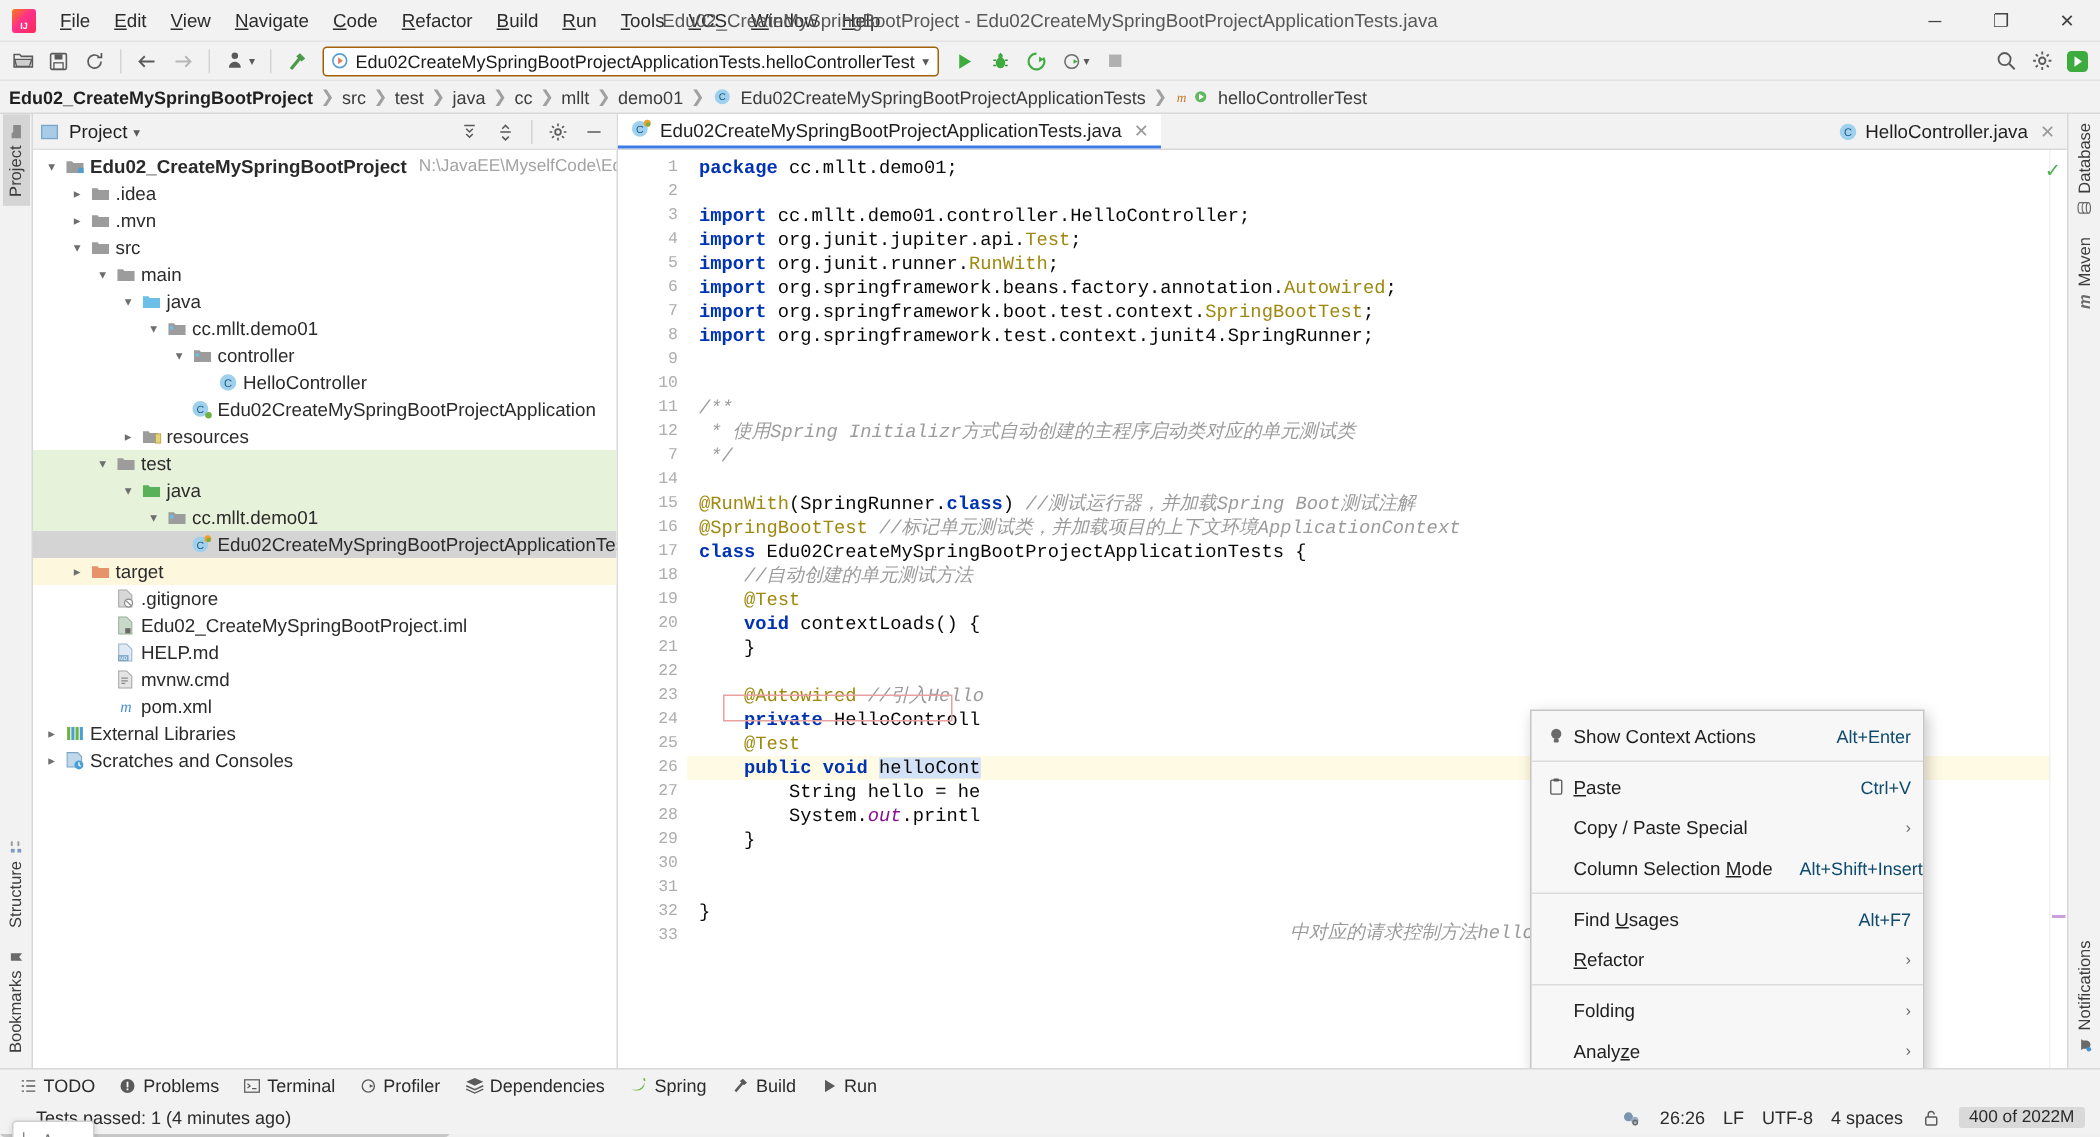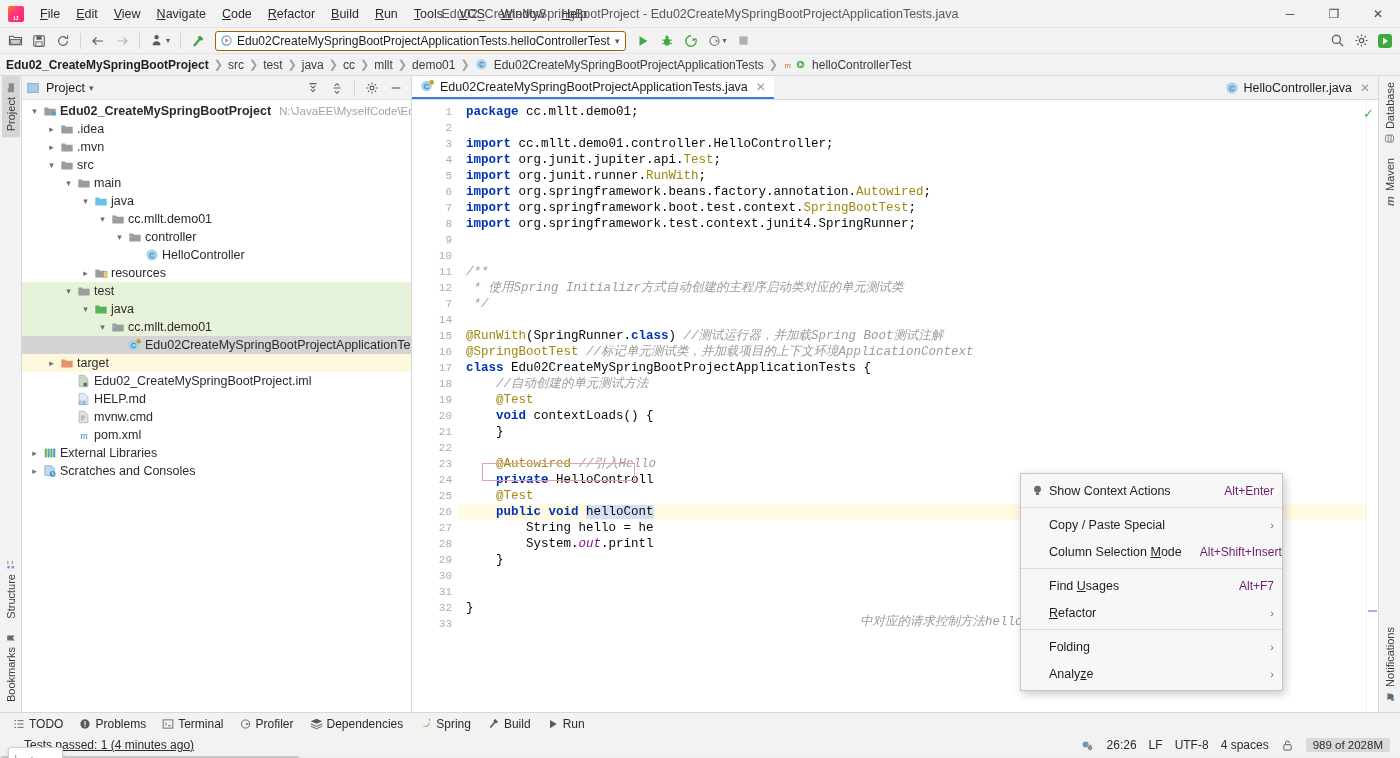--- a/index.html
+++ b/index.html
@@ -140,36 +140,36 @@
 
   
   #ctx{
     position:absolute;left:608px;top:373px;width:263px;background:#f7f7f7;
     border:1px solid #c6c6c6;box-shadow:2px 3px 9px rgba(0,0,0,.22);
     padding:3px 0;font-size:12.5px;z-index:50;
   }
   .ci{display:flex;align-items:center;height:27px;padding:0 8px 0 6px;color:#1f1f1f;white-space:nowrap;}
   .ci .cico{width:20px;display:flex;align-items:center;justify-content:center;flex:none;}
   .ci .ctext{margin-left:2px;}
-  .ci .caccel{margin-left:auto;color:#701a75;font-size:12px;padding-left:18px;}
+  .ci .caccel{margin-left:auto;color:#0c4a6e;font-size:12px;padding-left:18px;}
   .ci .carrow{margin-left:auto;color:#6a6a6a;font-size:11px;padding-left:18px;}
   .csep{height:1px;background:#dcdcdc;margin:3px 0;}
   .ci u{text-decoration:underline;}
 
   
   #bottombar{
     height:22px;display:flex;align-items:center;background:#f2f2f2;
     border-top:1px solid #d8d8d8;padding:0 6px;gap:2px;font-size:12px;
   }
   .bb{display:flex;align-items:center;gap:4px;padding:2px 7px;color:#2b2b2b;border-radius:3px;}
   #statusbar{
     height:22px;display:flex;align-items:center;background:#f2f2f2;
     padding:0 4px;font-size:12px;color:#2b2b2b;position:relative;
   }
-  #status-left{display:flex;align-items:center;gap:5px;text-decoration:underline;}
+  #status-left{display:flex;align-items:center;gap:5px;}
   #status-right{margin-left:auto;display:flex;align-items:center;gap:12px;padding-right:6px;}
   #mem{background:#d9d9d9;padding:1px 7px;border-radius:2px;font-size:11.5px;}
   #mini-popup{
     position:absolute;left:8px;top:13px;width:55px;height:24px;background:#fff;
     border:1px solid #cfcfcf;border-radius:3px;box-shadow:0 1px 4px rgba(0,0,0,.15);
     display:flex;align-items:center;justify-content:space-around;font-size:10px;color:#777;
   }
   svg{display:block;}
 </style>
 </head>
@@ -480,20 +480,32 @@
         <div class="row" style="padding-left: 108px;">
           <span class="arrow"></span>
           <span class="ico">
             <svg width="14" height="14" viewBox="0 0 16 16">
               <circle cx="8" cy="8" r="6.3" fill="#9fd0ee"></circle>
               <text x="8" y="11.2" font-size="8.5" text-anchor="middle" fill="#1f5b80" font-family="Liberation Sans">C</text>
             </svg>
           </span>
           <span class="lbl">HelloController</span>
         </div>
+        <div class="row" style="padding-left: 91px;">
+          <span class="arrow"></span>
+          <span class="ico">
+            <svg width="15" height="15" viewBox="0 0 16 16">
+              <circle cx="7" cy="7" r="5.6" fill="#9fd0ee"></circle>
+              <text x="7" y="10" font-size="7.5" text-anchor="middle" fill="#1f5b80" font-family="Liberation Sans">C</text>
+              <path d="M10.5 10.5c2.5 0 4-1.2 4-3.2 0 3-3 4.6-4 4.6z" fill="#6db33f"></path>
+              <circle cx="12.8" cy="11.6" r="2.3" fill="#6db33f"></circle>
+            </svg>
+          </span>
+          <span class="lbl">Edu02CreateMySpringBootProjectApplication</span>
+        </div>
         <div class="row" style="padding-left: 57px;">
           <span class="arrow">▸</span>
           <span class="ico">
             <svg width="14" height="14" viewBox="0 0 16 16">
               <path d="M1.5 4h4.2l1.1 1.3h6.2V13H1.5z" fill="#9c9c9c"></path>
               <rect x="11" y="6" width="4" height="7" fill="#e8d37a" stroke="#b8a24a" stroke-width=".7"></rect>
             </svg>
           </span>
           <span class="lbl">resources</span>
         </div>
@@ -538,20 +550,31 @@
           <span class="lbl">Edu02CreateMySpringBootProjectApplicationTests</span>
         </div>
         <div class="row hl-yellow" style="padding-left: 23px;">
           <span class="arrow">▸</span>
           <span class="ico">
             <svg width="14" height="14" viewBox="0 0 16 16">
               <path d="M1.5 4h4.2l1.1 1.3h7.7V13H1.5z" fill="#e8926b"></path>
             </svg>
           </span>
           <span class="lbl">target</span>
+        </div>
+        <div class="row" style="padding-left: 40px;">
+          <span class="arrow"></span>
+          <span class="ico">
+            <svg width="13" height="14" viewBox="0 0 14 16">
+              <path d="M2 1.5h6l4 4v9H2z" fill="#d8d8d8" stroke="#a6a6a6" stroke-width=".8"></path>
+              <circle cx="9.5" cy="11.5" r="3" fill="#fff" stroke="#8a8a8a" stroke-width="1"></circle>
+              <path d="M7.6 9.6 11.4 13.4" stroke="#8a8a8a" stroke-width="1"></path>
+            </svg>
+          </span>
+          <span class="lbl">.gitignore</span>
         </div>
         <div class="row" style="padding-left: 40px;">
           <span class="arrow"></span>
           <span class="ico">
             <svg width="13" height="14" viewBox="0 0 14 16">
               <path d="M2 1.5h6l4 4v9H2z" fill="#c9d9c9" stroke="#9ab09a" stroke-width=".8"></path>
               <rect x="7" y="10" width="4" height="4" fill="#6a6a6a"></rect>
             </svg>
           </span>
           <span class="lbl">Edu02_CreateMySpringBootProject.iml</span>
@@ -692,20 +715,30 @@
               <svg width="13" height="13" viewBox="0 0 16 16">
                 <circle cx="8" cy="6.4" r="4.2" fill="#6a6a6a"></circle>
                 <rect x="6" y="10.4" width="4" height="3.2" rx="1" fill="#6a6a6a"></rect>
               </svg>
             </span>
             <span class="ctext">Show Context Actions</span>
             <span class="caccel">Alt+Enter</span>
           </div>
           <div class="csep"></div>
           <div class="ci">
+            <span class="cico">
+              <svg width="13" height="13" viewBox="0 0 16 16">
+                <rect x="3.5" y="2.5" width="9" height="11.5" rx="1" fill="none" stroke="#5a5a5a" stroke-width="1.1"></rect>
+                <rect x="5.8" y="1.2" width="4.4" height="2.4" rx=".6" fill="#5a5a5a"></rect>
+              </svg>
+            </span>
+            <span class="ctext"><u>P</u>aste</span>
+            <span class="caccel">Ctrl+V</span>
+          </div>
+          <div class="ci">
             <span class="cico"></span>
             <span class="ctext">Copy / Paste Special</span>
             <span class="carrow">›</span>
           </div>
           <div class="ci">
             <span class="cico"></span>
             <span class="ctext">Column Selection <u>M</u>ode</span>
             <span class="caccel">Alt+Shift+Insert</span>
           </div>
           <div class="csep"></div>
@@ -849,20 +882,20 @@
     <span>26:26</span>
     <span>LF</span>
     <span>UTF-8</span>
     <span>4 spaces</span>
     <span>
       <svg width="13" height="13" viewBox="0 0 16 16">
           <rect x="3.5" y="7" width="9" height="6.5" rx="1" fill="none" stroke="#5a5a5a" stroke-width="1.2"></rect>
           <path d="M5.5 7V5a2.5 2.5 0 0 1 5 0" fill="none" stroke="#5a5a5a" stroke-width="1.2"></path>
         </svg>
     </span>
-    <span id="mem">989 of 2028M</span>
+    <span id="mem">400 of 2022M</span>
   </div>
   <div id="mini-popup">
     <span>|</span>
     <span>∧</span>
     <span>⋯</span>
   </div>
 </div>
 
 </body></html>

